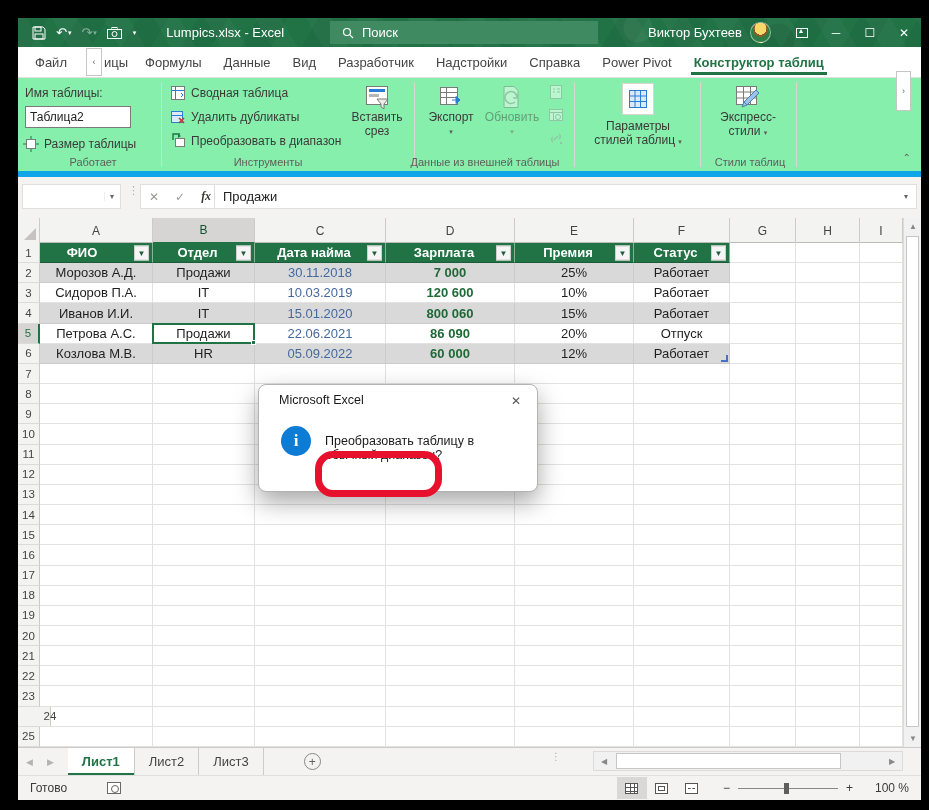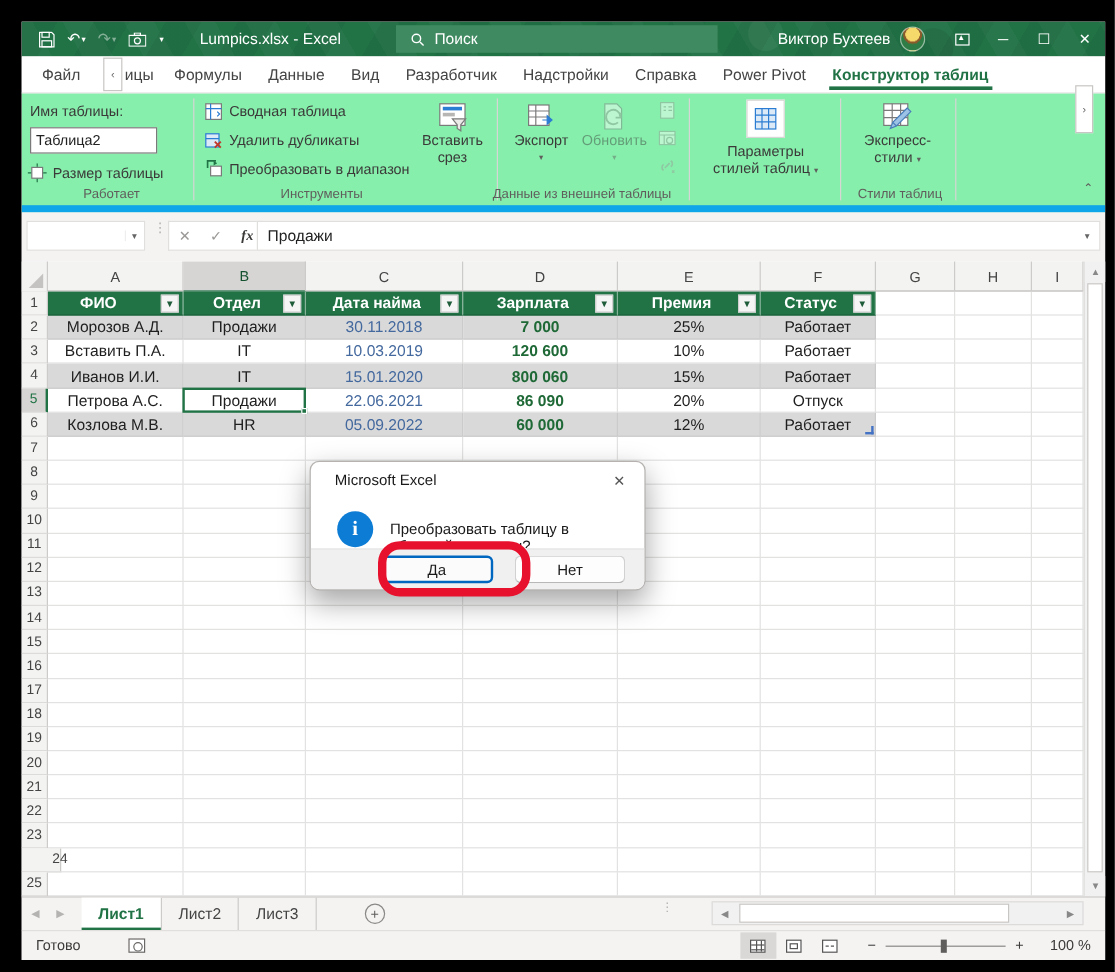--- a/index.html
+++ b/index.html
@@ -413,21 +413,21 @@
           <div class="gcell band" style="width: 102px;">Продажи</div>
           <div class="gcell band date" style="width: 131px;">30.11.2018</div>
           <div class="gcell band money" style="width: 129px;">7 000</div>
           <div class="gcell band" style="width: 119px;">25%</div>
           <div class="gcell band" style="width: 96px;">Работает</div>
           <div class="gcell" style="width: 66px;"></div>
           <div class="gcell" style="width: 64px;"></div>
           <div class="gcell" style="width: 43px;"></div>
         </div>
         <div class="grow" style="height: 20.16px;">
-          <div class="gcell" style="width: 113px;">Вставить П.А.</div>
+          <div class="gcell" style="width: 113px;">Сидоров П.А.</div>
           <div class="gcell" style="width: 102px;">IT</div>
           <div class="gcell date" style="width: 131px;">10.03.2019</div>
           <div class="gcell money" style="width: 129px;">120 600</div>
           <div class="gcell" style="width: 119px;">10%</div>
           <div class="gcell" style="width: 96px;">Работает</div>
           <div class="gcell" style="width: 66px;"></div>
           <div class="gcell" style="width: 64px;"></div>
           <div class="gcell" style="width: 43px;"></div>
         </div>
         <div class="grow" style="height: 20.16px;">
@@ -682,24 +682,20 @@
       <div class="vs-thumb"></div>
       <div class="vs-btn vs-down">▼</div>
     </div>
   </div>
 
   <div class="dialog">
     <span class="dlg-title">Microsoft Excel</span>
     <span class="dlg-close">✕</span>
     <span class="dlg-icon">i</span>
     <span class="dlg-msg">Преобразовать таблицу в обычный диапазон?</span>
-    <div class="dlg-footer">
-      <div class="dlg-btn yes">Да</div>
-      <div class="dlg-btn no">Нет</div>
-    </div>
   </div>
   <div class="red-annotation"></div>
 
   <div class="sheettabs">
     <div class="st-nav">
       <span>◀</span>
       <span>▶</span>
     </div>
     <div class="stab active">Лист1</div>
     <div class="stab">Лист2</div>

